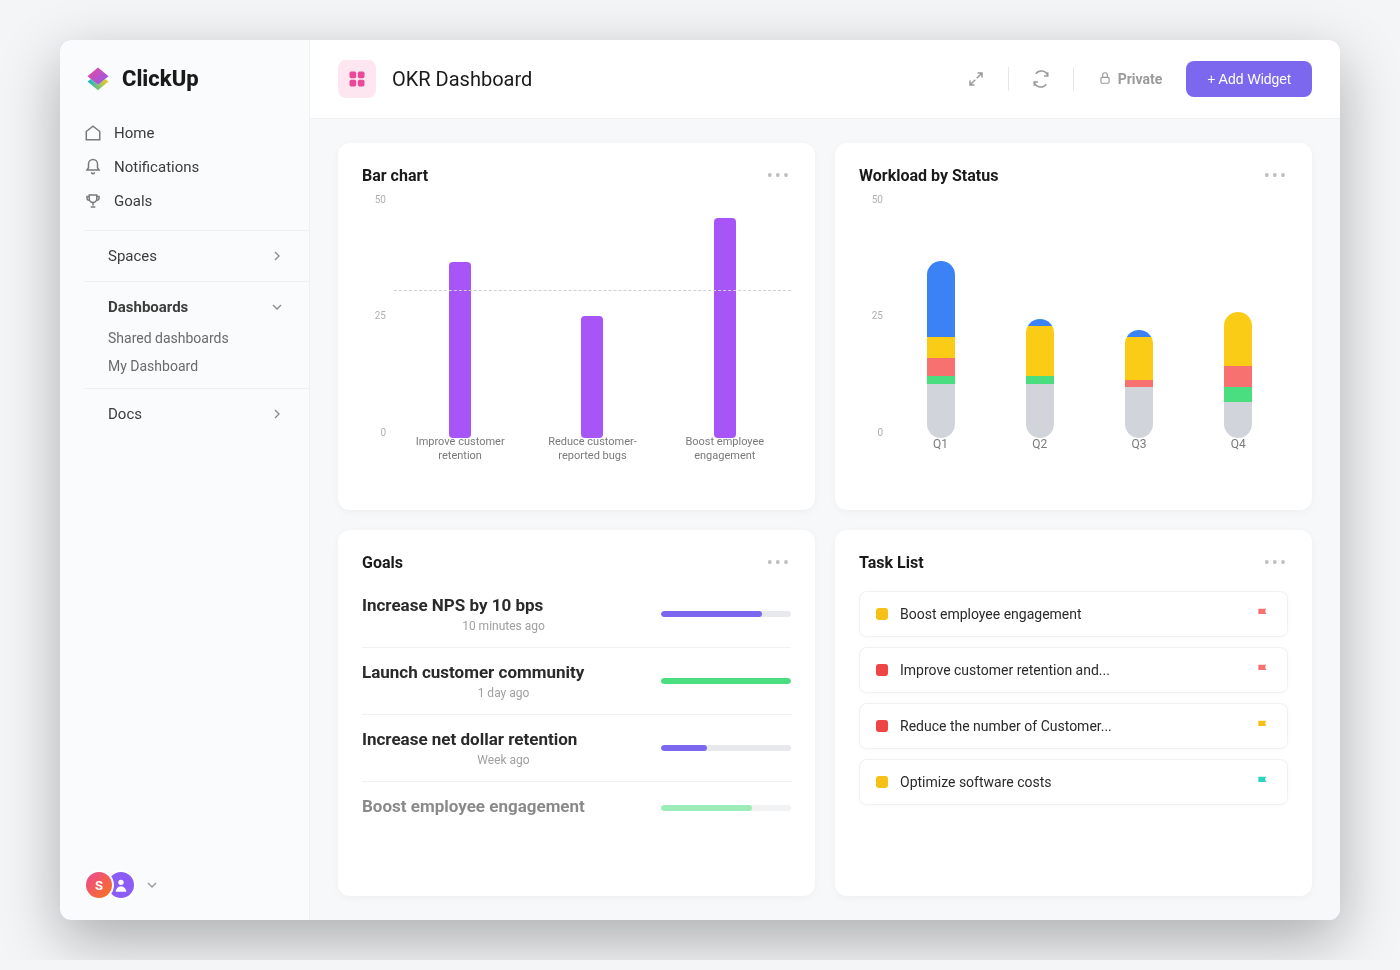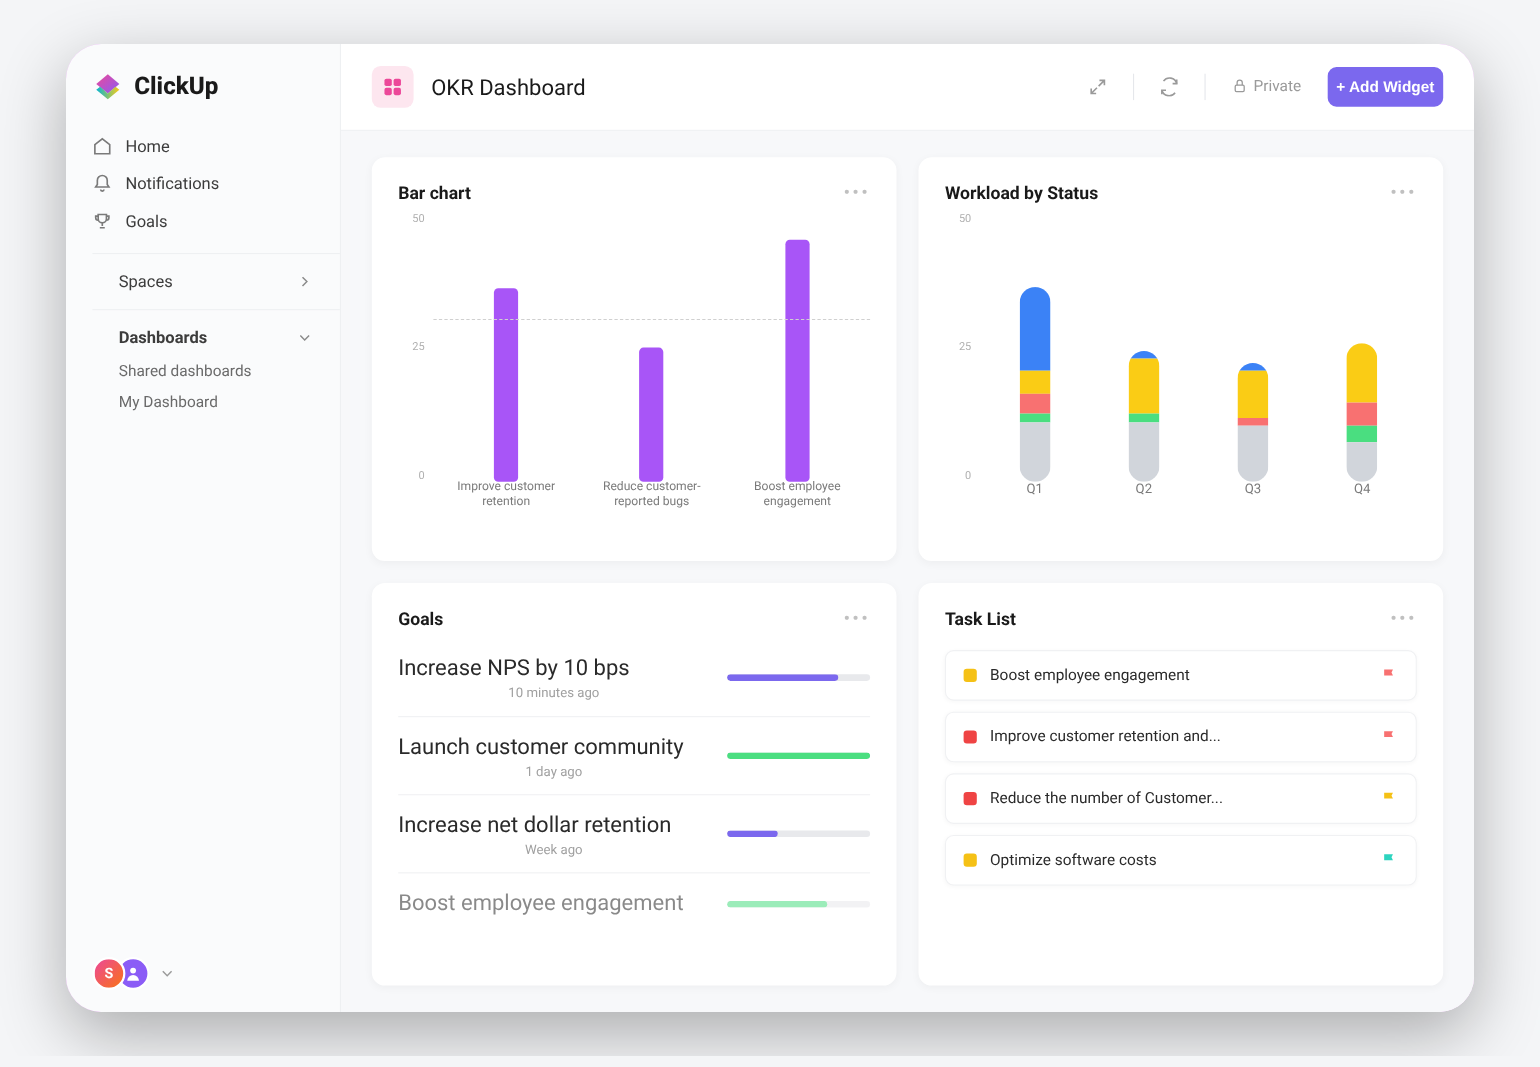--- a/index.html
+++ b/index.html
@@ -1,17 +1,17 @@
 <!DOCTYPE html>
 <html><head>
 <meta charset="utf-8">
 <style>
 * { box-sizing: border-box; margin: 0; padding: 0; }
 body { font-family: -apple-system, BlinkMacSystemFont, "Segoe UI", Roboto, sans-serif; background: #f4f5f7; padding: 40px; }
-.app-window { width: 1280px; height: 880px; background: #f0abfc; border-radius: 32px; overflow: hidden; display: flex; box-shadow: 0 20px 60px rgba(0,0,0,0.3); margin: 0 auto; }
+.app-window { width: 1280px; height: 880px; background: #f0abfc; border-radius: 11px; overflow: hidden; display: flex; box-shadow: 0 20px 60px rgba(0,0,0,0.3); margin: 0 auto; }
 .sidebar { width: 250px; background: #fafbfc; border-right: 1px solid #eef0f2; display: flex; flex-direction: column; }
 .logo { padding: 24px 24px 20px; display: flex; align-items: center; gap: 10px; }
 .logo-icon { width: 28px; height: 28px; }
 .logo-text { font-weight: 800; font-size: 22px; color: #1a1a1a; }
 .nav-main { padding: 4px 12px 12px; }
 .nav-item { display: flex; align-items: center; gap: 12px; padding: 8px 12px; font-size: 15px; color: #3c3c3c; cursor: pointer; border-radius: 6px; }
 .nav-icon { width: 18px; height: 18px; color: #7a7a7a; flex-shrink: 0; }
 .section { border-top: 1px solid #eef0f2; padding: 12px 24px; margin-left: 24px; }
 .section-hdr { display: flex; align-items: center; justify-content: space-between; font-size: 15px; color: #3c3c3c; cursor: pointer; padding: 4px 0; }
 .section-hdr.active { font-weight: 700; }
@@ -20,22 +20,22 @@
 .sidebar-footer { margin-top: auto; padding: 16px 24px 20px; display: flex; align-items: center; gap: -6px; }
 .avatar { width: 30px; height: 30px; border-radius: 50%; display: inline-flex; align-items: center; justify-content: center; font-size: 13px; font-weight: 700; color: #fff; border: 2px solid #fff; }
 .avatar.a1 { background: linear-gradient(135deg,#ec4899,#f97316); margin-right: -8px; z-index: 2; }
 .avatar.a2 { background: #8b5cf6; z-index: 1; }
 .content { flex: 1; display: flex; flex-direction: column; background: #fff; }
 .header { display: flex; align-items: center; padding: 20px 28px; border-bottom: 1px solid #eef0f2; gap: 16px; }
 .dash-icon { width: 38px; height: 38px; border-radius: 8px; background: #fde6ef; display: flex; align-items: center; justify-content: center; }
 .dash-title { font-size: 20px; font-weight: 400; color: #1a1a1a; flex: 1; }
 .hdr-btn { width: 32px; height: 32px; display: flex; align-items: center; justify-content: center; color: #9a9a9a; cursor: pointer; }
 .hdr-div { width: 1px; height: 24px; background: #e5e7eb; }
-.privacy { display: flex; align-items: flex-start; gap: 6px; color: #9a9a9a; font-size: 14px; font-weight: 400; margin: 0 8px; }
-.add-widget { background: #7b68ee; color: #fff; font-weight: 700; font-size: 14px; padding: 10px 8px; border-radius: 8px; border: none; cursor: pointer; }
+.privacy { display: flex; align-items: flex-start; gap: 6px; color: #9a9a9a; font-size: 14px; font-weight: 700; margin: 0 8px; }
+.add-widget { background: #7b68ee; color: #fff; font-weight: 400; font-size: 14px; padding: 10px 21px; border-radius: 8px; border: none; cursor: pointer; }
 .grid { flex: 1; background: #f7f8fa; padding: 24px 28px; display: grid; grid-template-columns: 1fr 1fr; grid-template-rows: 1fr 1fr; gap: 20px; overflow: hidden; }
 .card { background: #fff; border-radius: 12px; box-shadow: 0 2px 8px rgba(0,0,0,0.04); padding: 22px 24px; display: flex; flex-direction: column; overflow: hidden; }
 .card-hdr { display: flex; align-items: center; justify-content: space-between; margin-bottom: 8px; }
 .card-title { font-weight: 700; font-size: 16px; color: #1a1a1a; }
 .dots { color: #c0c0c0; font-size: 18px; letter-spacing: 2px; cursor: pointer; }
 
 .chart-area { position: relative; flex: 1; display: flex; flex-direction: column; }
 .y-axis { position: absolute; left: 0; top: 0; bottom: 50px; width: 24px; display: flex; flex-direction: column; justify-content: space-between; font-size: 10px; color: #b0b0b0; text-align: right; }
 .plot { position: absolute; left: 32px; right: 0; top: 0; bottom: 50px; display: flex; align-items: flex-end; justify-content: space-around; }
 .bar-col { width: 30%; display: flex; flex-direction: column; align-items: center; height: 100%; justify-content: flex-end; }
@@ -45,21 +45,21 @@
 .gridline { position: absolute; left: 32px; right: 0; border-top: 1.5px dashed #d0d0d0; }
 
 .stack-col { width: 22%; display: flex; flex-direction: column; align-items: center; height: 100%; justify-content: flex-end; }
 .stack-bar { width: 28px; display: flex; flex-direction: column-reverse; border-radius: 14px; overflow: hidden; }
 .seg { width: 100%; }
 .xlab2 { width: 22%; text-align: center; font-size: 12px; color: #7a7a7a; padding-top: 8px; }
 
 .goal { padding: 14px 0; border-bottom: 1px solid #f0f1f3; display: flex; align-items: center; justify-content: space-between; gap: 16px; }
 .goal:last-child { border-bottom: none; opacity: 0.55; }
 .goal-info { flex: 1; }
-.goal-name { font-size: 20px; color: #2a2a2a; margin-bottom: 4px; }
+.goal-name { font-size: 17px; color: #2a2a2a; margin-bottom: 4px; font-weight: bold; }
 .goal-time { font-size: 12px; color: #a0a0a0; text-align: center; }
 .goal-bar { width: 130px; height: 6px; background: #e8e9ec; border-radius: 3px; overflow: hidden; }
 .goal-fill { height: 100%; border-radius: 3px; }
 
 .task-row { background: #fff; border: 1px solid #f0f1f3; border-radius: 8px; padding: 14px 16px; margin-top: 10px; display: flex; align-items: center; gap: 12px; box-shadow: 0 1px 4px rgba(0,0,0,0.03); cursor: pointer; }
 .task-dot { width: 12px; height: 12px; border-radius: 3px; flex-shrink: 0; }
 .task-name { flex: 1; font-size: 14px; color: #2a2a2a; white-space: nowrap; overflow: hidden; text-overflow: ellipsis; }
 .flag { width: 16px; height: 16px; flex-shrink: 0; }
 </style>
 </head>
@@ -122,20 +122,28 @@
       <div class="section-hdr active">
         <span>Dashboards</span>
         <svg class="chev" viewBox="0 0 24 24" fill="none" stroke="currentColor" stroke-width="2">
             <path d="M6 9l6 6 6-6"></path>
           </svg>
       </div>
       <div class="section-item">Shared dashboards</div>
       <div class="section-item">My Dashboard</div>
     </div>
 
+    <div class="section">
+      <div class="section-hdr">
+        <span>Docs</span>
+        <svg class="chev" viewBox="0 0 24 24" fill="none" stroke="currentColor" stroke-width="2">
+            <path d="M9 6l6 6-6 6"></path>
+          </svg>
+      </div>
+    </div>
 
     <div class="sidebar-footer">
       <span class="avatar a1">S</span>
       <span class="avatar a2">
         <svg viewBox="0 0 24 24" width="16" height="16" fill="#fff">
             <circle cx="12" cy="8" r="4"></circle>
             <path d="M4 22a8 8 0 0116 0z"></path>
           </svg>
       </span>
       <svg class="chev" style="margin-left:8px" viewBox="0 0 24 24" fill="none" stroke="#9a9a9a" stroke-width="2">

